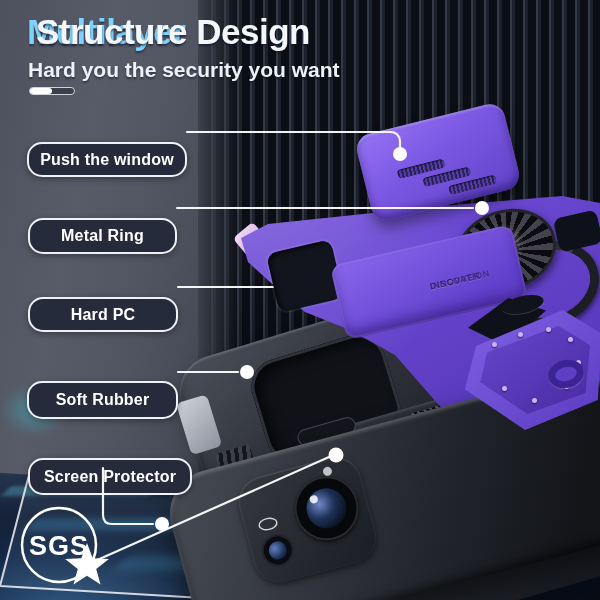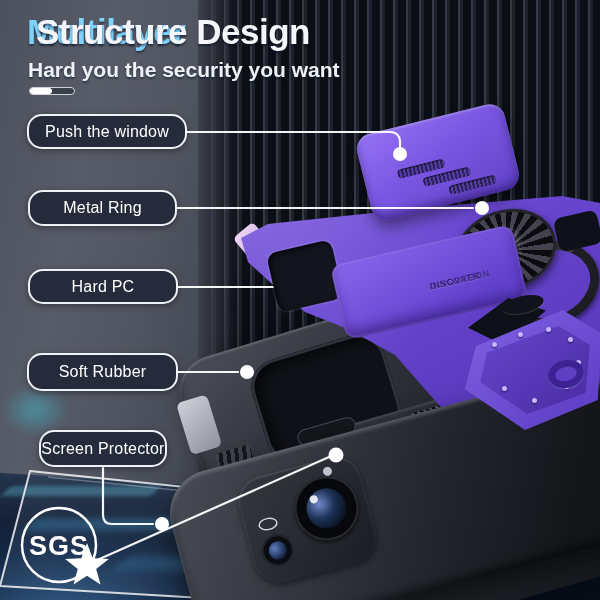--- a/index.html
+++ b/index.html
@@ -161,27 +161,27 @@
   .title .hl{position:static;color:#7dd3fc;text-shadow:0 2px 2px rgba(8,18,38,.5);}
   .title .rest{position:static;color:#f4f6f9;margin-left:9px;text-shadow:0 2px 2px rgba(8,18,38,.55);}
   .subtitle{left:28px;top:58px;font-size:21px;font-weight:700;color:#eef1f6;
     text-shadow:0 2px 2px rgba(8,18,38,.5);white-space:nowrap;}
   .pbar{left:29px;top:87px;width:46px;height:8px;border:1.5px solid #cfd3da;border-radius:5px;
     background:#3a3f4a;}
   .pbar-fill{left:0;top:0;height:100%;border-radius:4px;background:#fff;}
 
   
   .callout{display:flex;align-items:center;justify-content:center;background:#262b3b;
-    border:2px solid #eef1f5;border-radius:15px;color:#fff;font-weight:400;font-size:16px;
-    letter-spacing:.2px;box-shadow:0 2px 6px rgba(0,0,0,.35);white-space:nowrap;}
+    border:2px solid #eef1f5;border-radius:15px;color:#fff;font-weight:700;font-size:16px;
+    letter-spacing:.2px;box-shadow:0 2px 6px rgba(0,0,0,.35);white-space:nowrap;margin-top:28px;}
   .lbl1{left:27px;top:114px;width:160px;height:35px;}
   .lbl2{left:28px;top:190px;width:149px;height:36px;}
   .lbl3{left:28px;top:269px;width:150px;height:35px;}
   .lbl4{left:27px;top:353px;width:151px;height:38px;text-align:center;}
-  .lbl5{left:39px;top:430px;width:128px;height:37px;}
+  .lbl5{left:28px;top:430px;width:164px;height:37px;}
 
   .svg-over{left:0;top:0;width:600px;height:600px;pointer-events:none;}
 </style>
 </head>
 <body>
 
 <div id="stage">
 
   <div class="bg-wall"></div>
   <div class="bg-slats"></div>

